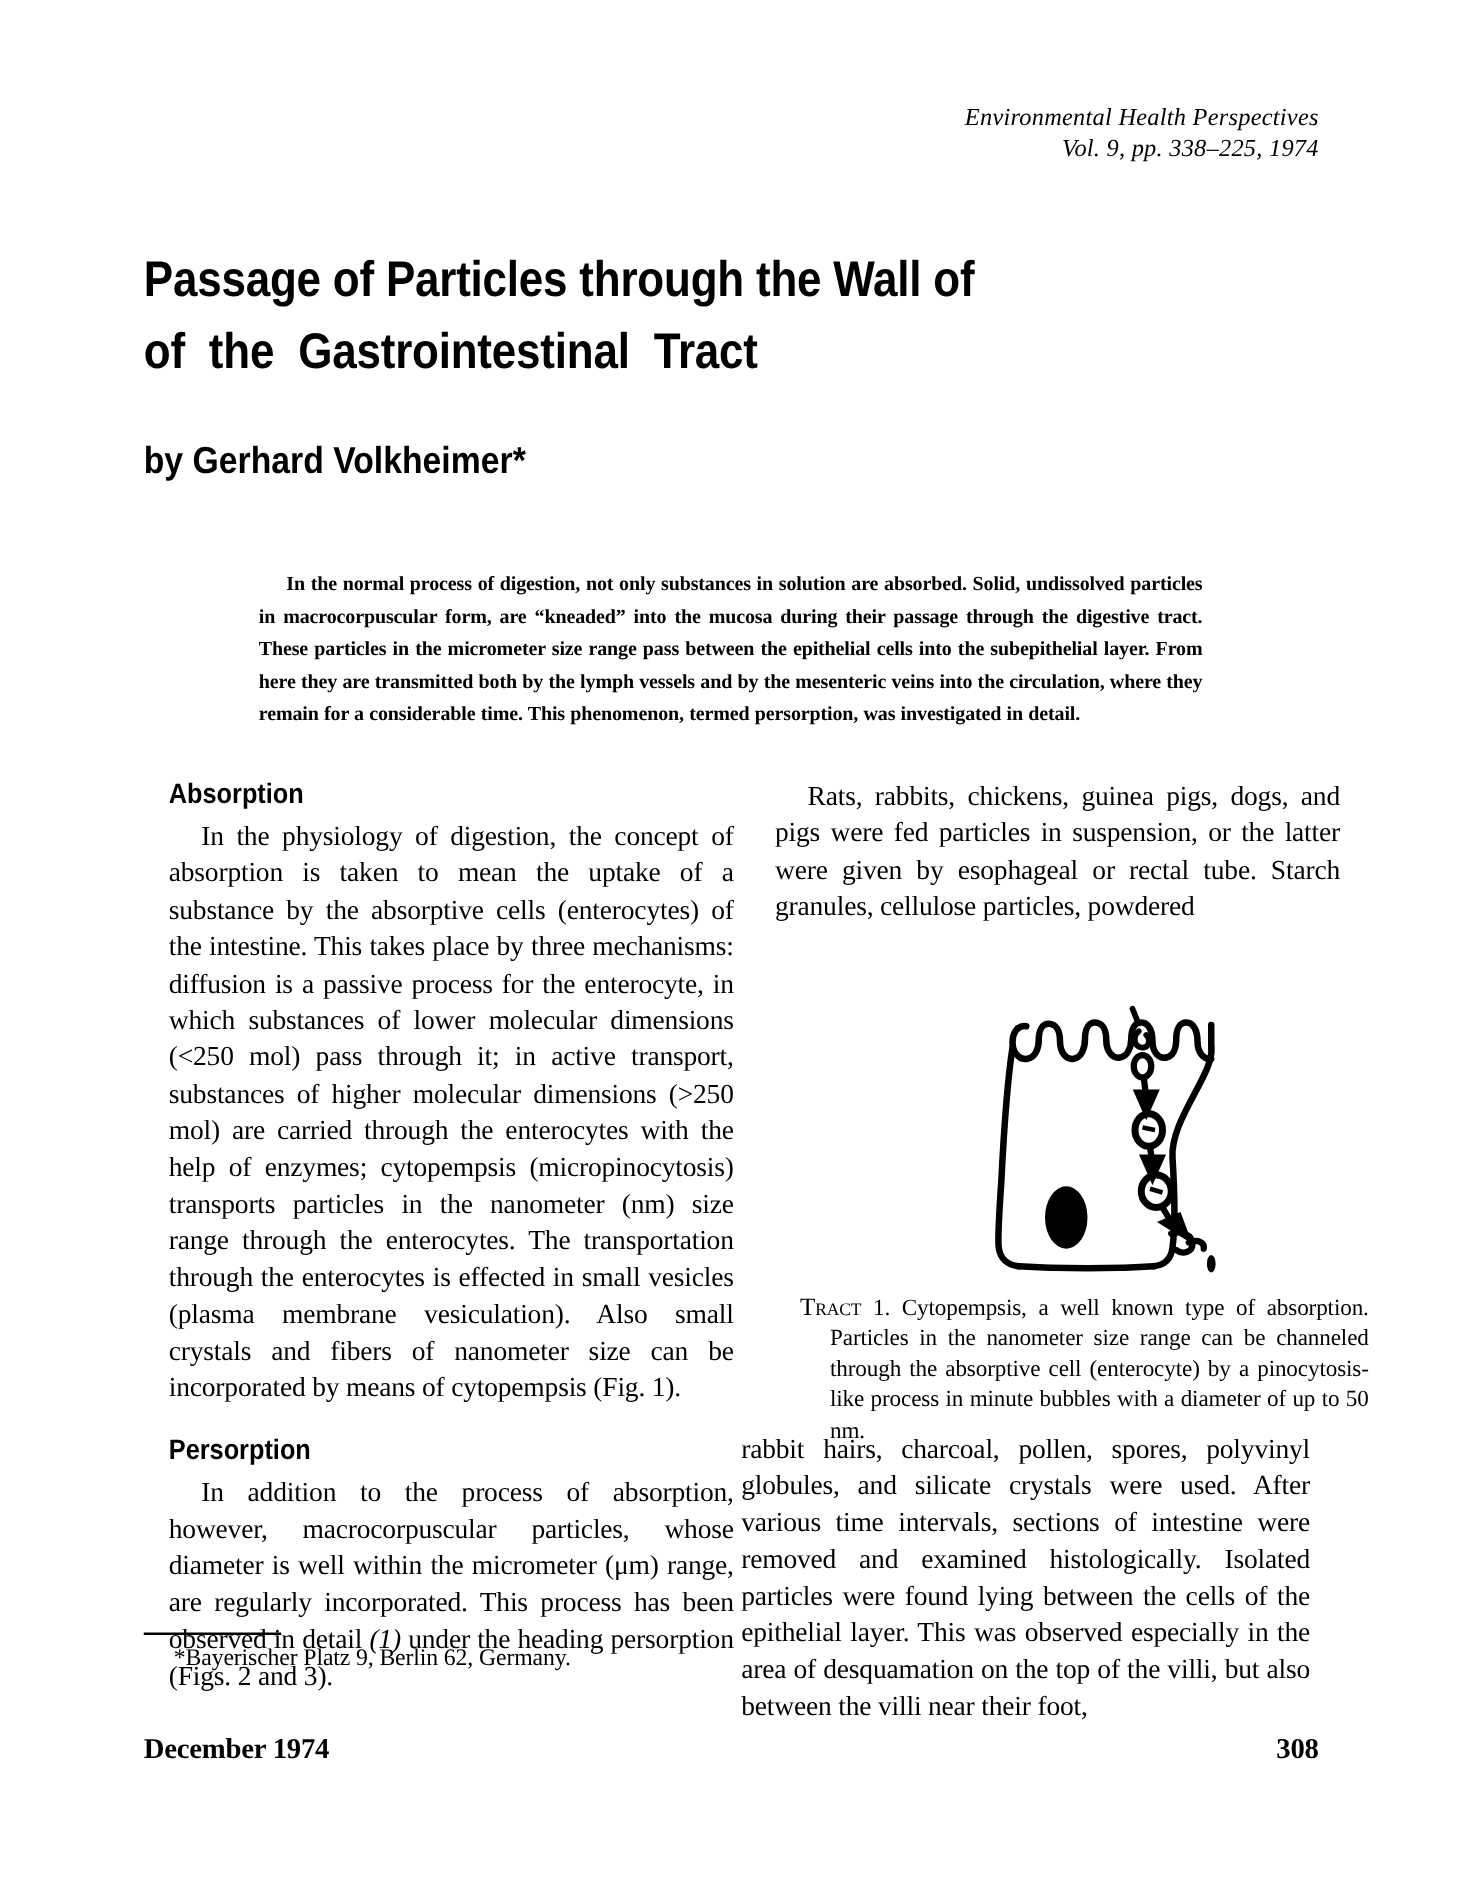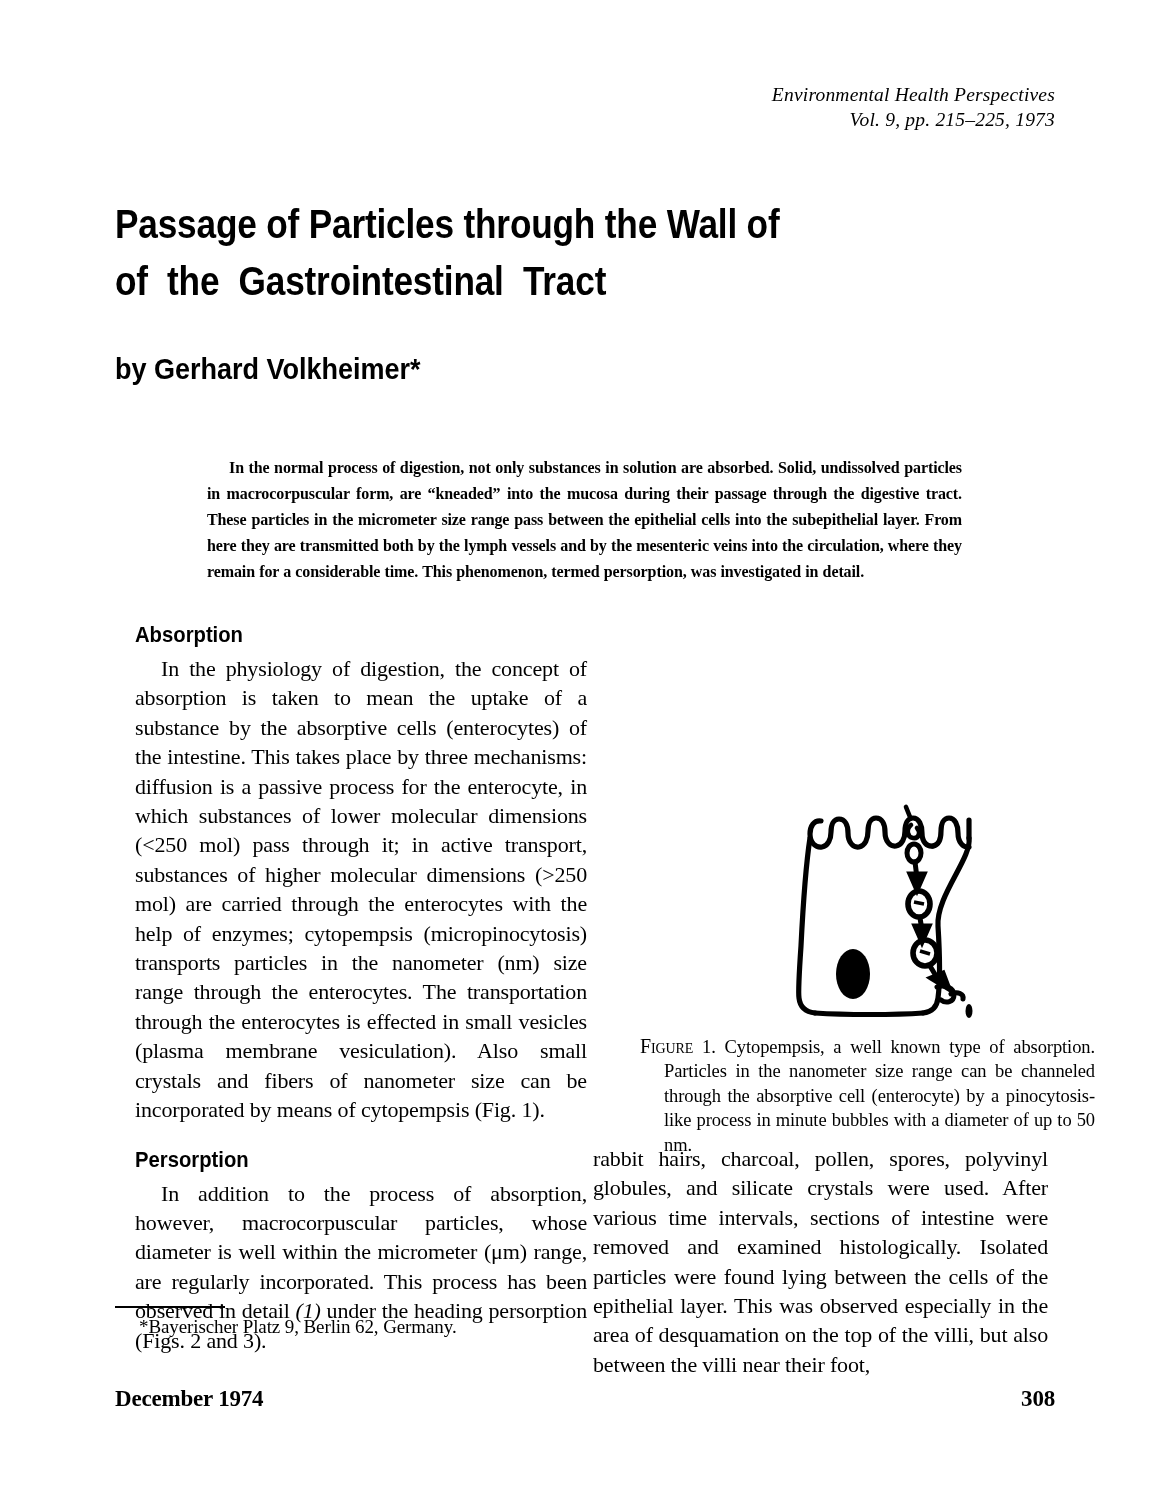--- a/index.html
+++ b/index.html
@@ -200,21 +200,21 @@
     letter-spacing: -0.2px;
   }
 </style>
 </head>
 <body>
 
 <div class="page">
 
   <div id="journal-header">
     <div>Environmental Health Perspectives</div>
-    <div class="line2">Vol. 9, pp. 215–225, 1973</div>
+    <div class="line2">Vol. 9, pp. 338–225, 1974</div>
   </div>
 
   <div class="title-block">
     <h1 class="doc-title">Passage of Particles through the Wall of</h1>
     <h1 class="doc-title">of  the  Gastrointestinal  Tract</h1>
     <div class="byline">by Gerhard Volkheimer*</div>
   </div>
 
   <div id="abstract">In the normal process of digestion, not only substances in solution are absorbed. Solid, undissolved particles in macrocorpuscular form, are “kneaded” into the mucosa during their passage through the digestive tract. These particles in the micrometer size range pass between the epithelial cells into the subepithelial layer. From here they are transmitted both by the lymph vessels and by the mesenteric veins into the circulation, where they remain for a considerable time. This phenomenon, termed persorption, was investigated in detail.</div>
 
@@ -225,20 +225,21 @@
     <h2 class="sec-head-sans">Persorption</h2>
     <p class="body"><span>In addition to the process of absorption, however, macrocorpuscular particles, whose diameter is well within the micrometer (μm) range, are regularly incorporated. This process has been observed in detail </span><span class="em">(1)</span><span> under the heading persorption (Figs. 2 and 3).</span></p>
   </div>
 
   <div id="footnote-wrap">
     <div id="footnote-rule"></div>
     <p id="footnote-text">*Bayerischer Platz 9, Berlin 62, Germany.</p>
   </div>
 
   <div class="col" id="col-right">
+    <p class="body">Rats, rabbits, chickens, guinea pigs, dogs, and pigs were fed particles in suspension, or the latter were given by esophageal or rectal tube. Starch granules, cellulose particles, powdered</p>
   </div>
 
   <figure id="figure-1">
     <svg id="figure-image" viewBox="0 0 455 222" xmlns="http://www.w3.org/2000/svg">
       <g fill="none" stroke="#000000" stroke-width="5.2" stroke-linecap="round" stroke-linejoin="round">
 
         <path d="M181 23
                  C174 22 170 28 170 36
                  C170 45 176 50 182 49
                  C188 48 191 41 191 34
@@ -315,21 +316,21 @@
       <g fill="none" stroke="#000000" stroke-width="5" stroke-linecap="round">
         <path d="M297 189 C305 186 314 190 314 197 C314 204 306 206 301 202"></path>
         <path d="M311 196 C318 193 324 196 323 201"></path>
       </g>
 
       <g fill="#000000">
         <ellipse cx="329" cy="213" rx="3.5" ry="7"></ellipse>
       </g>
     </svg>
 
-    <figcaption id="figure-caption"><span class="smallcaps">Figure</span> <span>1.</span><span> Cytopempsis, a well known type of absorption. Particles in the nanometer size range can be channeled through the absorptive cell (enterocyte) by a pinocytosis-like process in minute bubbles with a diameter of up to 50 nm.</span></figcaption>
+    <figcaption id="figure-caption"><span class="smallcaps">Tract</span> <span>1.</span><span> Cytopempsis, a well known type of absorption. Particles in the nanometer size range can be channeled through the absorptive cell (enterocyte) by a pinocytosis-like process in minute bubbles with a diameter of up to 50 nm.</span></figcaption>
   </figure>
 
   <div id="col-right-lower">
     <p class="body" style="text-indent:0">rabbit hairs, charcoal, pollen, spores, polyvinyl globules, and silicate crystals were used. After various time intervals, sections of intestine were removed and examined histologically. Isolated particles were found lying between the cells of the epithelial layer. This was observed especially in the area of desquamation on the top of the villi, but also between the villi near their foot,</p>
   </div>
 
   <div id="footer">
     <div>December 1974</div>
     <div>308</div>
   </div>

